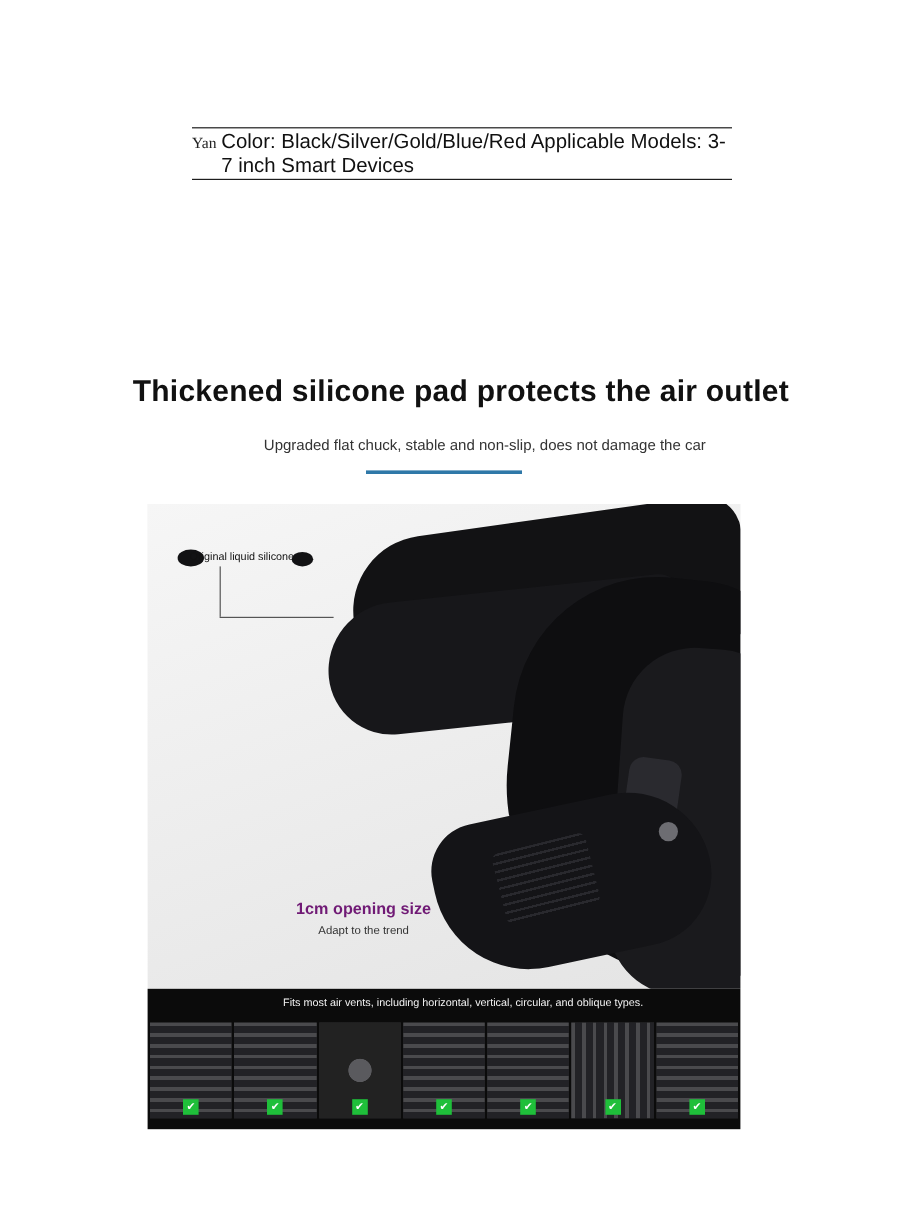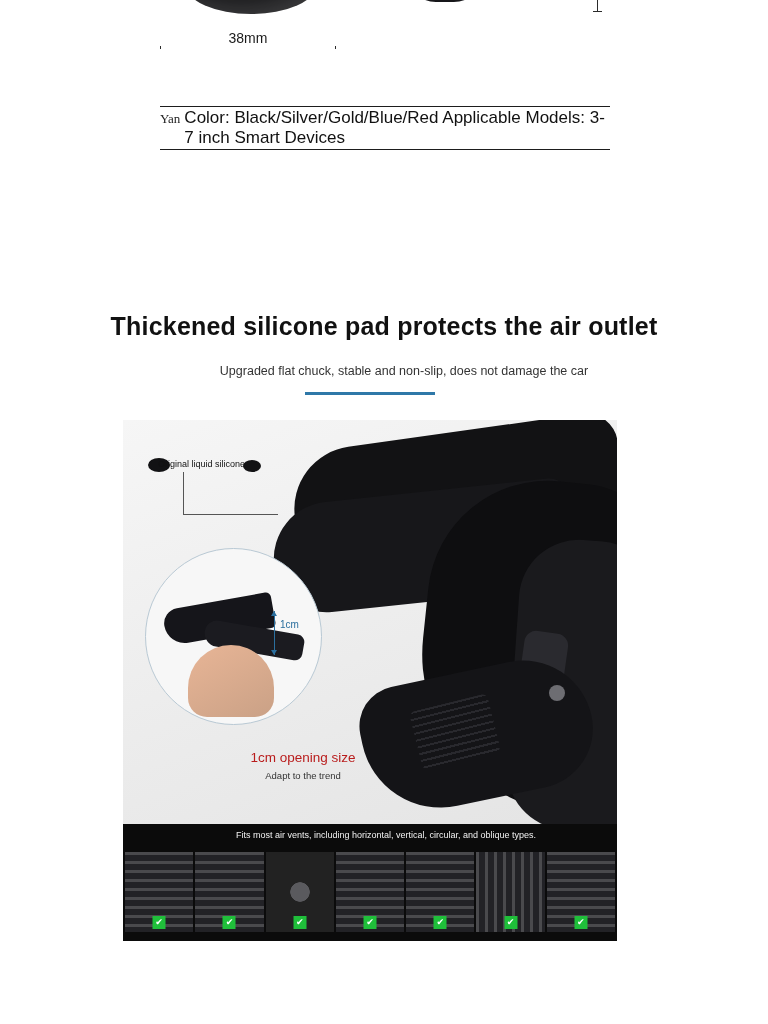--- a/index.html
+++ b/index.html
@@ -97,21 +97,21 @@
         border-radius:20px 12px 12px 22px;transform:rotate(10deg);}
   .zoom .finger{position:absolute;left:42px;top:96px;width:86px;height:72px;border-radius:45px 45px 20px 20px;
         background:linear-gradient(150deg,#e8b596,#caa186);}
   .zoom .gap-arrow{position:absolute;left:128px;top:62px;width:1px;height:44px;background:#2b6f9e;}
   .zoom .gap-arrow:before,.zoom .gap-arrow:after{content:"";position:absolute;left:-3px;width:0;height:0;
         border-left:3.5px solid transparent;border-right:3.5px solid transparent;}
   .zoom .gap-arrow:before{top:0;border-bottom:5px solid #2b6f9e;}
   .zoom .gap-arrow:after{bottom:0;border-top:5px solid #2b6f9e;}
   .zoom .gap-label{position:absolute;left:134px;top:70px;font-size:10px;color:#2b6f9e;}
 
-  .cap-main{position:absolute;left:60px;top:330px;width:240px;text-align:center;font-size:13.5px;color:#b91c1c;}
+  .cap-main{position:absolute;left:60px;top:330px;width:240px;text-align:center;font-size:13.5px;color:#701a75;font-weight:bold;}
   .cap-sub{position:absolute;left:60px;top:350px;width:240px;text-align:center;font-size:9.5px;color:#333;}
 
   
   .vents{position:absolute;left:123px;top:824px;width:494px;height:117px;background:#0b0b0b;}
   .vents-title{position:absolute;left:0;top:6px;width:494px;text-align:center;font-size:9px;color:#f2f2f2;padding-left:16px;}
   .vent-grid{position:absolute;left:2px;top:28px;width:490px;height:80px;display:flex;gap:2px;}
   .vent{position:relative;flex:1;background:#2a2a2c;overflow:hidden;}
   .vent .slats{position:absolute;inset:0;background:repeating-linear-gradient(to bottom,#4a4a4d 0 3px,#222226 3px 9px);}
   .vent.round .slats{background:radial-gradient(circle at 50% 50%,#5a5a5e 0 18%,#222 19% 100%);}
   .vent.vert .slats{background:repeating-linear-gradient(to right,#4a4a4d 0 3px,#222226 3px 9px);}
@@ -121,33 +121,20 @@
   
   .banner{position:absolute;left:123px;top:941px;width:521px;height:83px;background:#0a0a0c;overflow:hidden;}
   .banner-text{position:absolute;left:0;top:28px;width:521px;text-align:center;
         font-size:34px;font-weight:bold;color:#ffffff;letter-spacing:3px;}
 </style>
 </head>
 <body>
 
 <div class="page">
 
-  <div class="top-strip">
-    <div class="prod-a"></div>
-    <div class="prod-b"></div>
-    <div class="vline-right"></div>
-    <div class="dim">
-      <div class="line"></div>
-      <div class="cap-l"></div>
-      <div class="cap-r"></div>
-      <div class="arrow-l"></div>
-      <div class="arrow-r"></div>
-      <div class="label"><span>38mm</span></div>
-    </div>
-  </div>
 
   <div class="spec">
     <div class="spec-row">
       <div class="spec-l">
         <span class="spec-tiny big">Yan</span>
         <span class="t3">Color: Black/Silver/Gold/Blue/Red Applicable Models: 3-7 inch Smart Devices</span>
       </div>
     </div>
   </div>
 
@@ -166,27 +153,20 @@
     <div class="clip-lower"></div>
     <div class="ribs"></div>
     <div class="pivot"></div>
 
     <div class="sil-dot-l"></div>
     <div class="sil-dot-r"></div>
     <div class="sil-label">Original liquid silicone</div>
     <div class="sil-leader"></div>
     <div class="sil-leader2"></div>
 
-    <div class="zoom">
-      <div class="hook"></div>
-      <div class="hook2"></div>
-      <div class="finger"></div>
-      <div class="gap-arrow"></div>
-      <div class="gap-label">1cm</div>
-    </div>
 
     <div class="cap-main">1cm opening size</div>
     <div class="cap-sub">Adapt to the trend</div>
   </div>
 
   <div class="vents">
     <div class="vents-title">Fits most air vents, including horizontal, vertical, circular, and oblique types.</div>
     <div class="vent-grid">
       <div class="vent">
           <div class="slats"></div>

